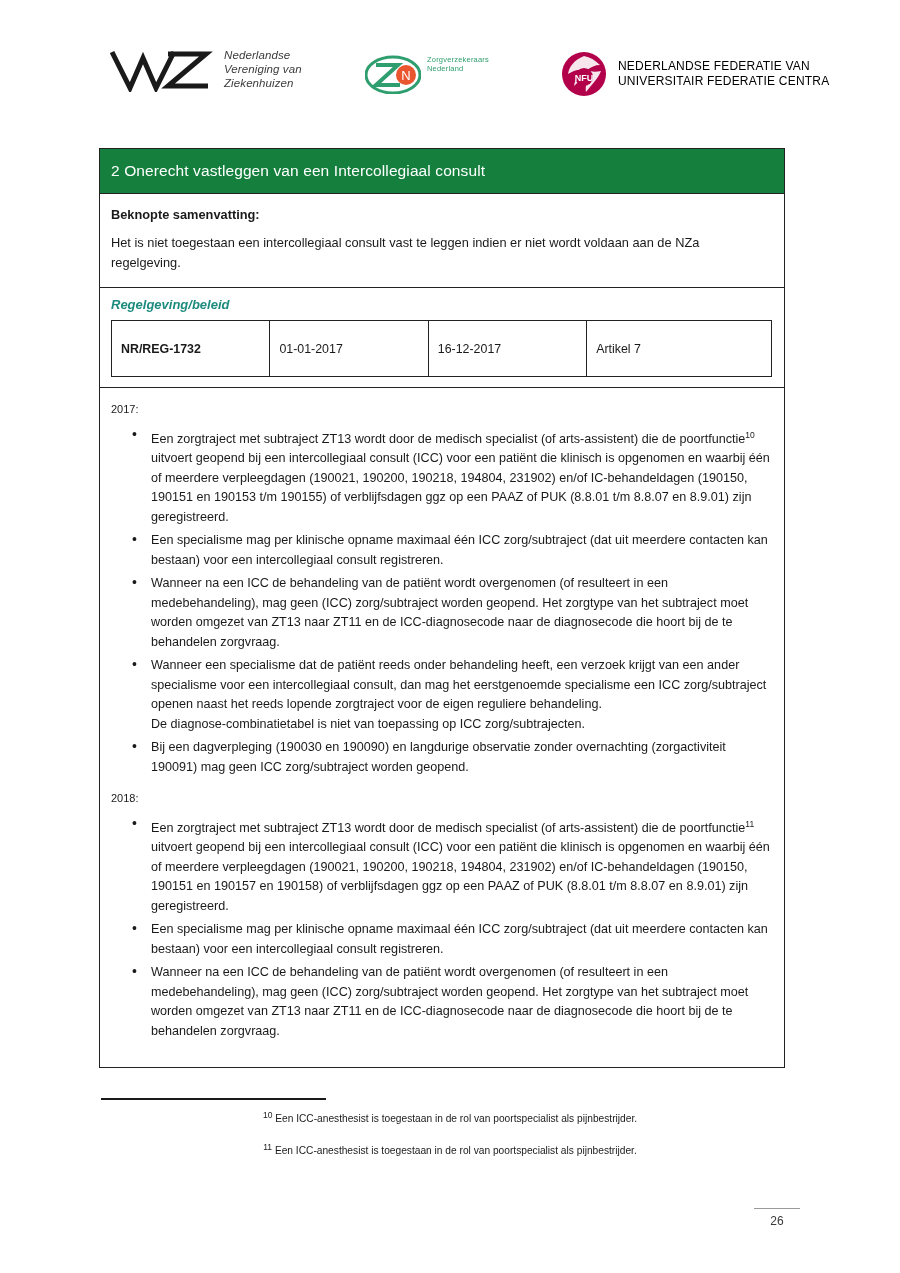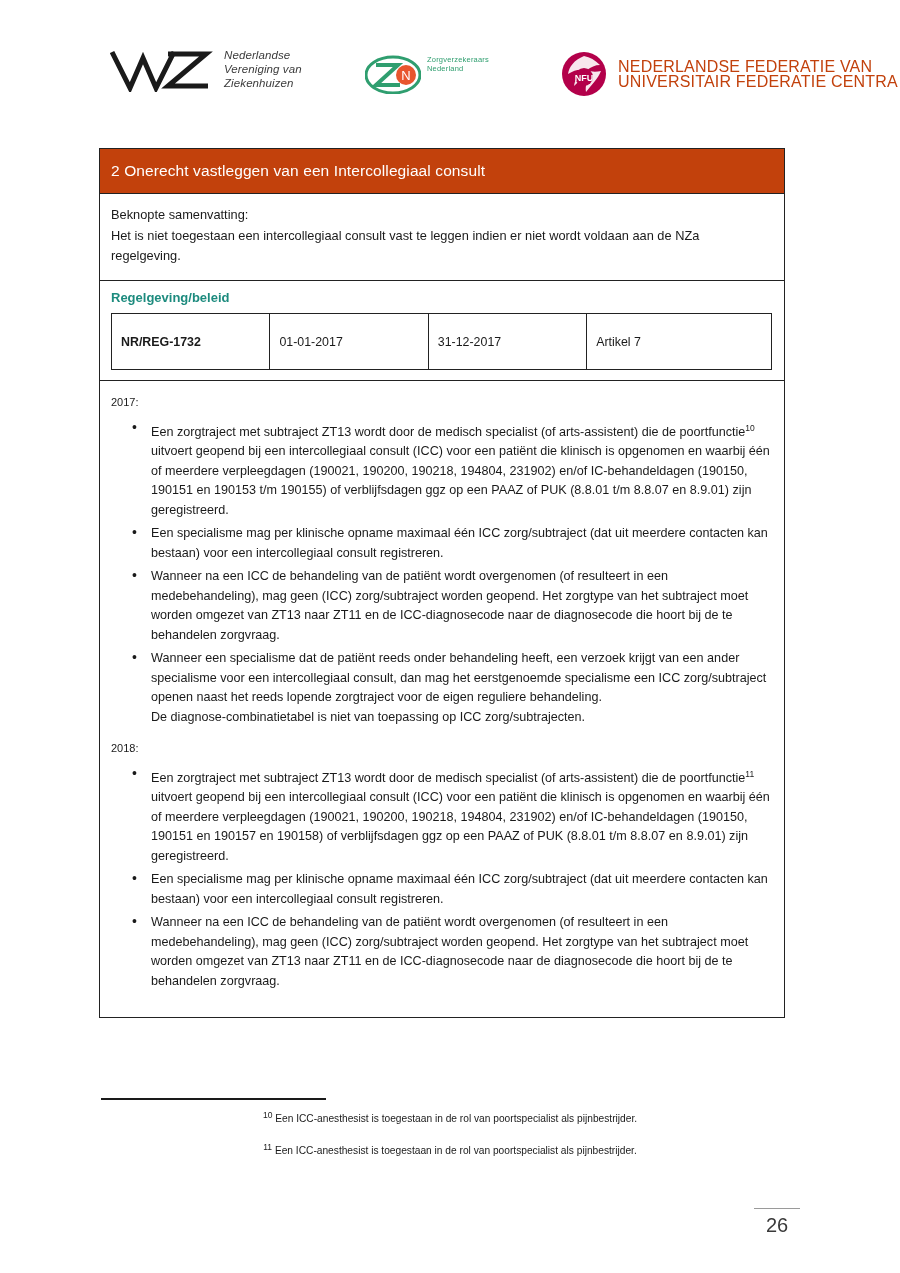--- a/index.html
+++ b/index.html
@@ -74,57 +74,58 @@
   .logo-nfu {
     position: absolute;
     left: 560px;
     top: 2px;
     display: flex;
     align-items: center;
     gap: 10px;
   }
   .nfu-mark { width: 48px; height: 48px; }
   .nfu-text {
-    font-size: 16px;
+    font-size: 12px;
     line-height: 15px;
-    color: #c2410c;
+    color: #000000;
     letter-spacing: .2px;
   }
 
   
   .doc-box {
     position: absolute;
     left: 99px;
     top: 148px;
     width: 686px;
     border: 1px solid #222;
     box-sizing: border-box;
     background: #fff;
   }
 
   .section-header {
-    background: #c2410c;
+    background: #15803d;
     color: #ffffff;
     font-size: 15.5px;
     padding: 13px 12px 13px 11px;
     letter-spacing: .1px;
     border-bottom: 1px solid #222;
   }
 
   .summary-block {
     padding: 11px 12px 14px 11px;
     border-bottom: 1px solid #222;
     font-size: 12.8px;
     line-height: 20px;
   }
-  .summary-label { margin: 0 0 1px 0; }
+  .summary-label { margin: 0 0 8px 0; font-weight: bold; }
   .summary-text { margin: 0; }
 
   .reg-label {
     color: #1d8b7e;
+    font-style: italic;
     font-weight: bold;
     font-size: 13px;
     padding: 9px 12px 8px 11px;
   }
 
   .reg-table-wrap {
     padding: 0 12px 10px 11px;
   }
   table.reg-table {
     border-collapse: collapse;
@@ -199,21 +200,21 @@
     width: 46px;
     height: 1px;
     background: #9a9a9a;
   }
   .page-num {
     position: absolute;
     right: 100px;
     top: 1214px;
     width: 46px;
     text-align: center;
-    font-size: 20px;
+    font-size: 12px;
     color: #3a3a3a;
   }
 </style>
 </head>
 <body>
 
 <div class="page">
 
   <div class="logo-bar">
 
@@ -273,37 +274,38 @@
     </div>
 
     <div class="reg-label">Regelgeving/beleid</div>
 
     <div class="reg-table-wrap">
       <table class="reg-table">
         <tbody>
           <tr>
             <td class="c0">NR/REG-1732</td>
             <td class="c1">01-01-2017</td>
-            <td class="c2">31-12-2017</td>
+            <td class="c2">16-12-2017</td>
             <td class="c3">Artikel 7</td>
           </tr>
         </tbody>
       </table>
     </div>
 
     <div class="body-block">
 
       <p class="year-label">2017:</p>
 
       <ul class="bullets">
         <li><span>Een zorgtraject met subtraject ZT13 wordt door de medisch specialist (of arts-assistent) die de poortfunctie</span><sup>10</sup><span> uitvoert geopend bij een intercollegiaal consult (ICC) voor een patiënt die klinisch is opgenomen en waarbij één of meerdere verpleegdagen (190021, 190200, 190218, 194804, 231902) en/of IC-behandeldagen (190150, 190151 en 190153 t/m 190155) of verblijfsdagen ggz op een PAAZ of PUK (8.8.01 t/m 8.8.07 en 8.9.01) zijn geregistreerd.</span></li>
         <li><span>Een specialisme mag per klinische opname maximaal één ICC zorg/subtraject (dat uit meerdere contacten kan bestaan) voor een intercollegiaal consult registreren.</span></li>
         <li><span>Wanneer na een ICC de behandeling van de patiënt wordt overgenomen (of resulteert in een medebehandeling), mag geen (ICC) zorg/subtraject worden geopend. Het zorgtype van het subtraject moet worden omgezet van ZT13 naar ZT11 en de ICC-diagnosecode naar de diagnosecode die hoort bij de te behandelen zorgvraag.</span></li>
         <li><span style="white-space: pre-line;">Wanneer een specialisme dat de patiënt reeds onder behandeling heeft, een verzoek krijgt van een ander specialisme voor een intercollegiaal consult, dan mag het eerstgenoemde specialisme een ICC zorg/subtraject openen naast het reeds lopende zorgtraject voor de eigen reguliere behandeling.
 De diagnose-combinatietabel is niet van toepassing op ICC zorg/subtrajecten.</span></li>
+        <li><span>Bij een dagverpleging (190030 en 190090) en langdurige observatie zonder overnachting (zorgactiviteit 190091) mag geen ICC zorg/subtraject worden geopend.</span></li>
       </ul>
 
       <p class="year-label">2018:</p>
 
       <ul class="bullets">
         <li><span>Een zorgtraject met subtraject ZT13 wordt door de medisch specialist (of arts-assistent) die de poortfunctie</span><sup>11</sup><span> uitvoert geopend bij een intercollegiaal consult (ICC) voor een patiënt die klinisch is opgenomen en waarbij één of meerdere verpleegdagen (190021, 190200, 190218, 194804, 231902) en/of IC-behandeldagen (190150, 190151 en 190157 en 190158) of verblijfsdagen ggz op een PAAZ of PUK (8.8.01 t/m 8.8.07 en 8.9.01) zijn geregistreerd.</span></li>
         <li><span>Een specialisme mag per klinische opname maximaal één ICC zorg/subtraject (dat uit meerdere contacten kan bestaan) voor een intercollegiaal consult registreren.</span></li>
         <li><span>Wanneer na een ICC de behandeling van de patiënt wordt overgenomen (of resulteert in een medebehandeling), mag geen (ICC) zorg/subtraject worden geopend. Het zorgtype van het subtraject moet worden omgezet van ZT13 naar ZT11 en de ICC-diagnosecode naar de diagnosecode die hoort bij de te behandelen zorgvraag.</span></li>
       </ul>
 

